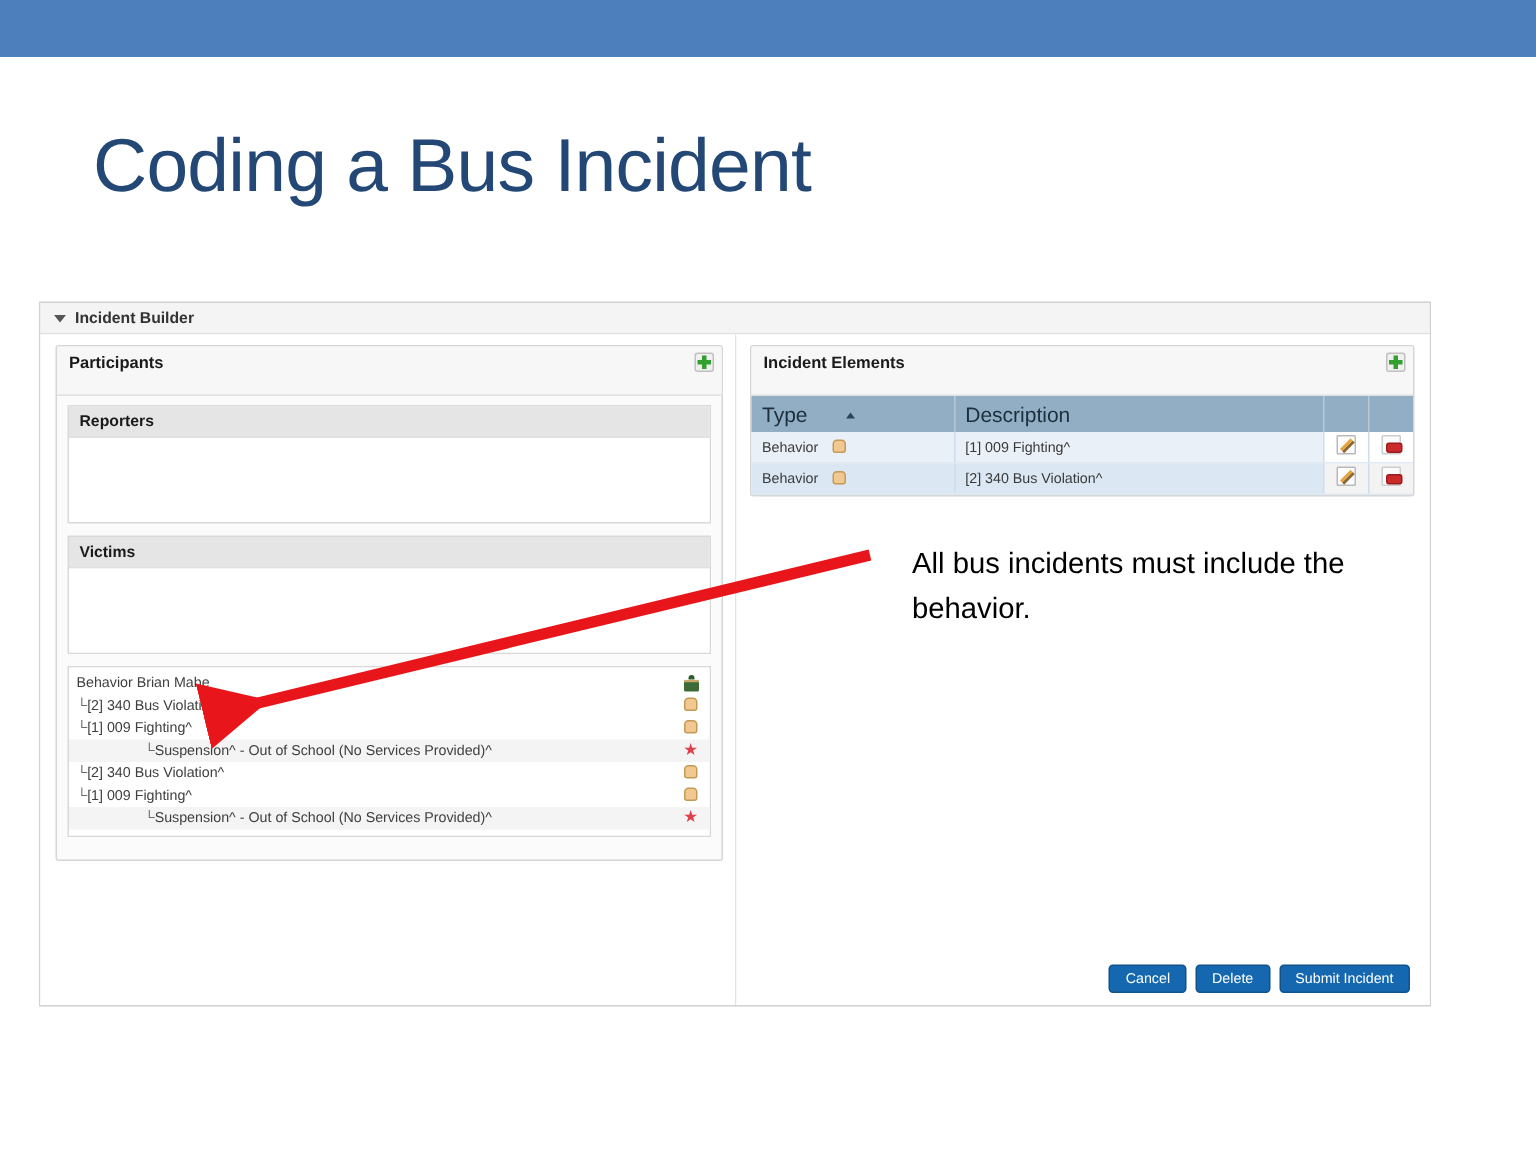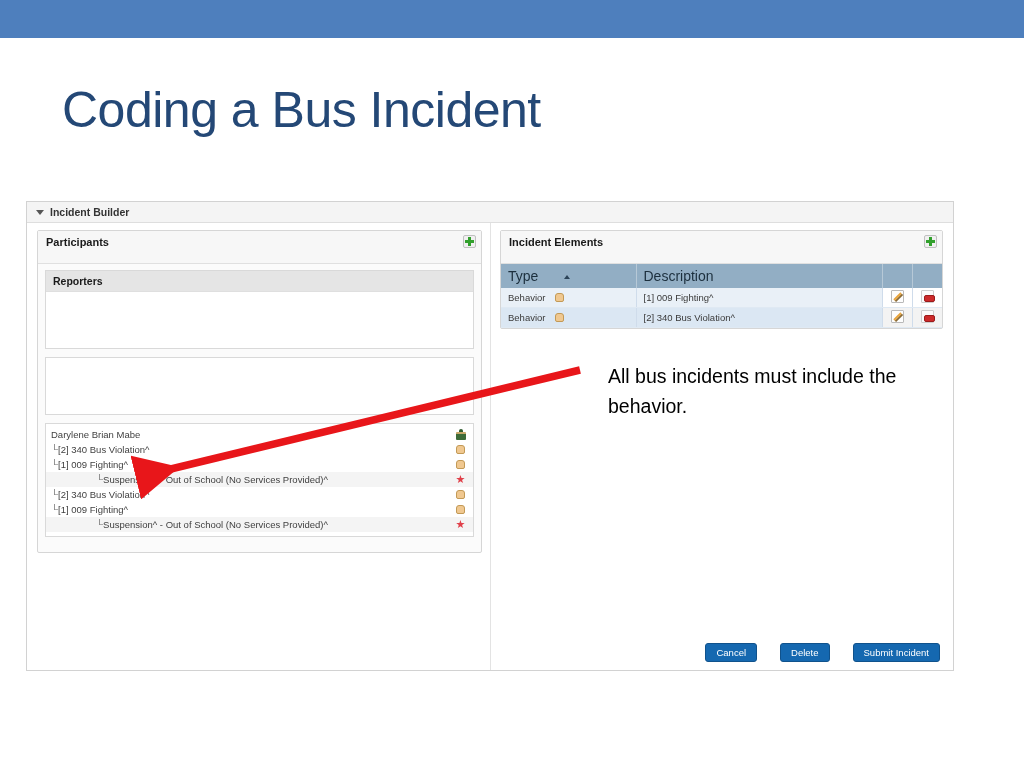--- a/index.html
+++ b/index.html
@@ -186,21 +186,21 @@
   
   .callout {
     position: absolute; left: 608px; top: 361px; width: 350px;
     font-size: 19.5px; color: #000; line-height: 1.55;
   }
   .arrow-svg { position: absolute; left: 0; top: 0; width: 1024px; height: 768px; pointer-events: none; }
 
   
   .btnbar {
     position: absolute; right: 13px; bottom: 8px;
-    display: flex; gap: 23px;
+    display: flex; gap: 6px;
   }
   .btn {
     background: #1568b0; color: #fff; font-size: 9.5px;
     padding: 3px 10px; border: 1px solid #10528c; border-radius: 3px;
     cursor: pointer; white-space: nowrap;
   }
 </style>
 </head>
 <body>
 
@@ -226,27 +226,28 @@
             <span class="plus-glyph"></span>
           </div>
           <div class="group-body">
 
             <div class="sub">
               <div class="sub-head">Reporters</div>
               <div class="sub-body sub-empty"></div>
             </div>
 
             <div class="sub">
+              <div class="sub-head">Victims</div>
               <div class="sub-body sub-empty"></div>
             </div>
 
             <div class="sub">
               <div class="sub-body tree" id="offender-tree">
                   <div class="trow">
-                    <div class="lbl ind1"><span>Darylene Brian Mabe</span></div>
+                    <div class="lbl ind1"><span>Behavior Brian Mabe</span></div>
                     <div class="rowicon"><span class="ico-person"></span></div>
                   </div>
                   <div class="trow">
                     <div class="lbl ind1"><span class="elbow">└</span><span>[2] 340 Bus Violation^</span></div>
                     <div class="rowicon"><span class="ico-hand"></span></div>
                   </div>
                   <div class="trow">
                     <div class="lbl ind1"><span class="elbow">└</span><span>[1] 009 Fighting^</span></div>
                     <div class="rowicon"><span class="ico-hand"></span></div>
                   </div>

